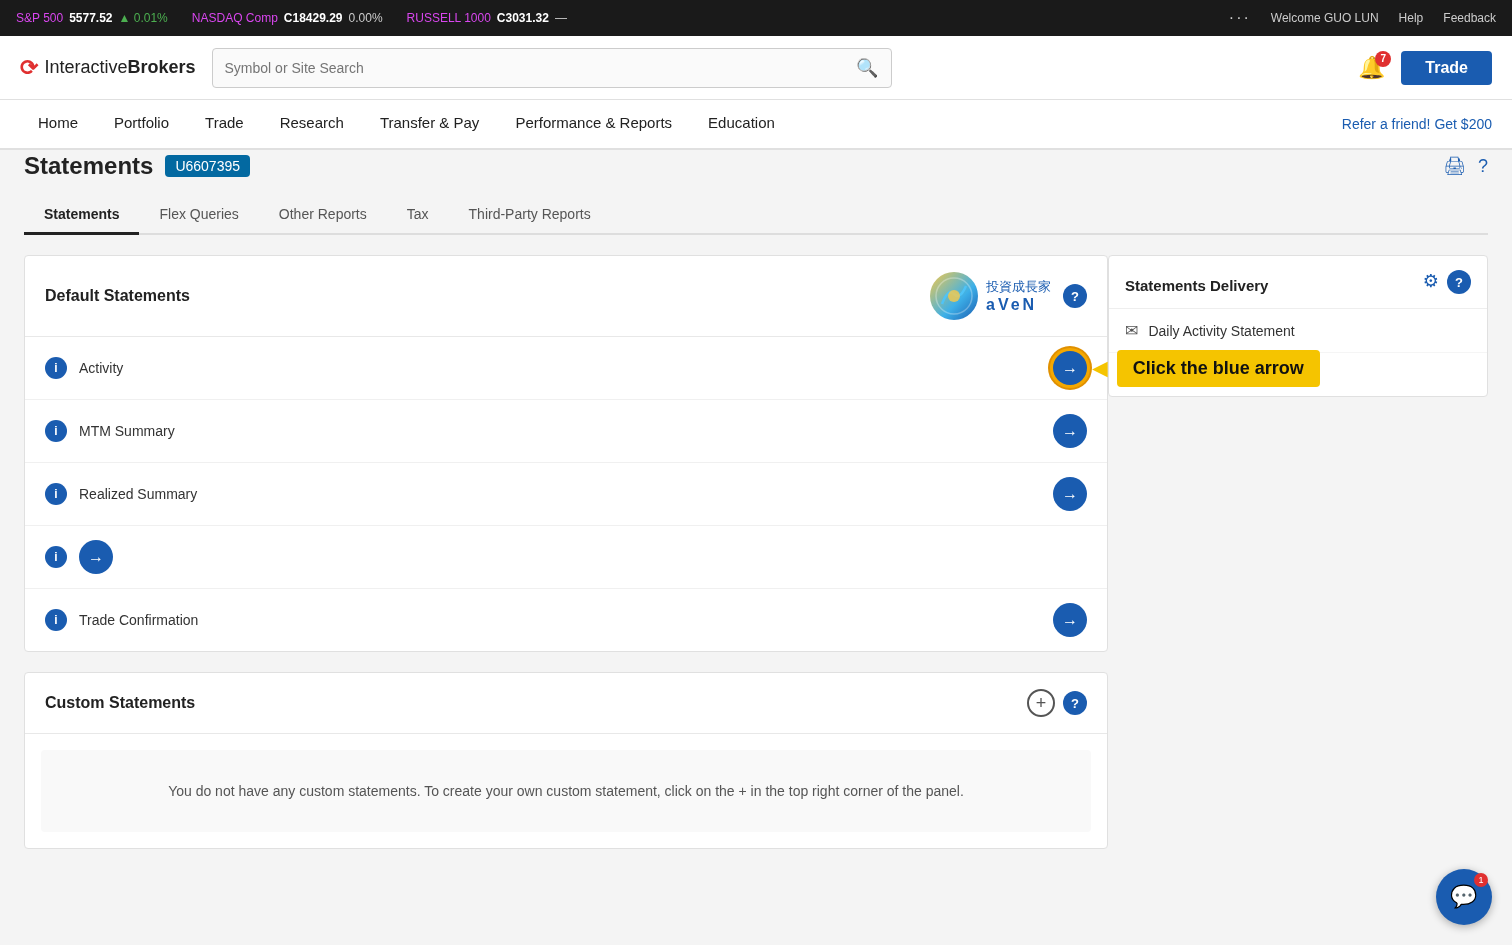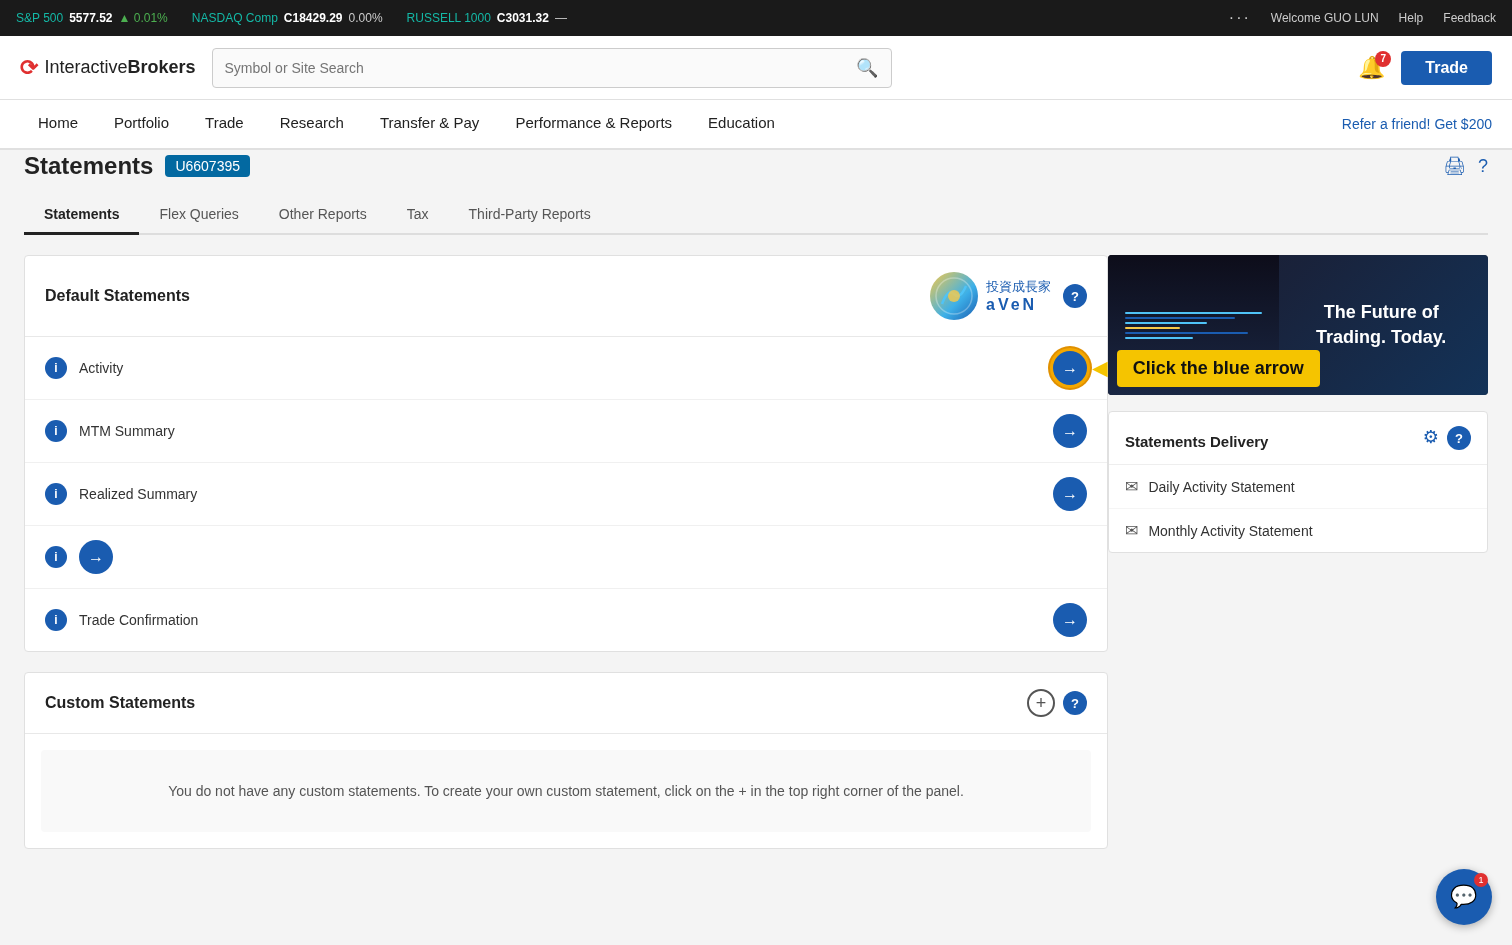--- a/index.html
+++ b/index.html
@@ -10,21 +10,21 @@
       background: #1a1a1a;
       color: #ccc;
       display: flex;
       align-items: center;
       padding: 0 16px;
       height: 36px;
       font-size: 12px;
       gap: 24px;
     }
     .ticker-item { display: flex; align-items: center; gap: 6px; }
-    .ticker-item .label { color: #14b8a6; }
+    .ticker-item .label { color: #d946ef; }
     .ticker-item .value { color: #fff; font-weight: 600; }
     .ticker-item .change-up { color: #4caf50; }
     .ticker-item .change-flat { color: #ccc; }
     .ticker-bar-right { margin-left: auto; display: flex; align-items: center; gap: 20px; color: #ccc; font-size: 12px; }
     .ticker-bar-right span { cursor: pointer; }
     .ticker-bar-right .more { font-size: 16px; letter-spacing: 2px; }
 
     
     .header {
       background: #fff;
@@ -524,37 +524,20 @@
           <div class="help-circle" style="margin-left:8px;">?</div>
         </div>
         <div class="empty-card-content">
           <span>You do not have any custom statements. To create your own custom statement, click on the + in the top right corner of the panel.</span>
         </div>
       </div>
     </div>
 
     <div class="right-panel">
 
-      <div class="ad-banner">
-        <div class="ad-banner-bg"></div>
-        <div class="ad-banner-screen">
-          <div class="ad-screen-lines">
-            <div class="ad-screen-line" style="background:#4fc3f7; width:100%;"></div>
-            <div class="ad-screen-line" style="background:#1a5cb0; width:80%;"></div>
-            <div class="ad-screen-line" style="background:#4fc3f7; width:60%;"></div>
-            <div class="ad-screen-line" style="background:#f7c948; width:40%;"></div>
-            <div class="ad-screen-line" style="background:#1a5cb0; width:90%;"></div>
-            <div class="ad-screen-line" style="background:#4fc3f7; width:50%;"></div>
-          </div>
-        </div>
-        <div class="ad-banner-text">
-          <span>The Future of</span><br>
-          <span>Trading. Today.</span>
-        </div>
-      </div>
 
       <div class="delivery-card">
         <div class="delivery-header">
           <span class="delivery-title">Statements Delivery</span>
           <div class="delivery-icons">
             <span class="gear-icon">⚙</span>
             <div class="help-circle">?</div>
           </div>
         </div>
         <div class="delivery-row">

